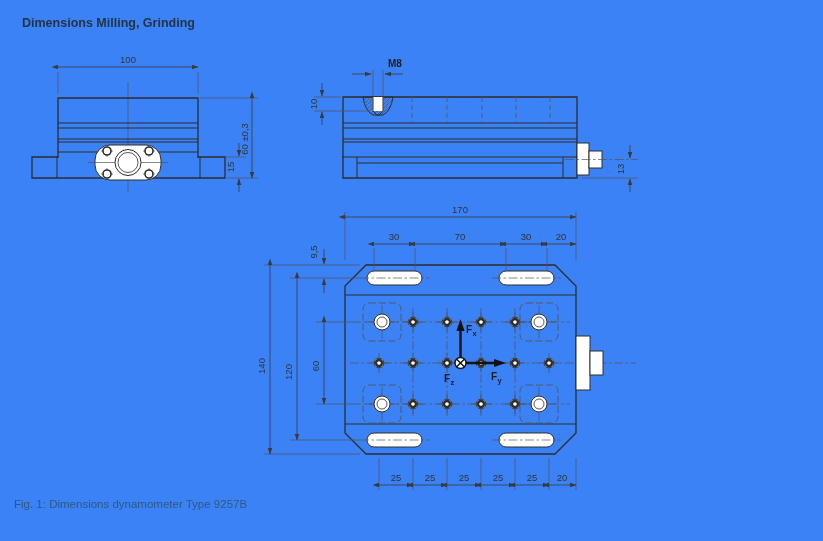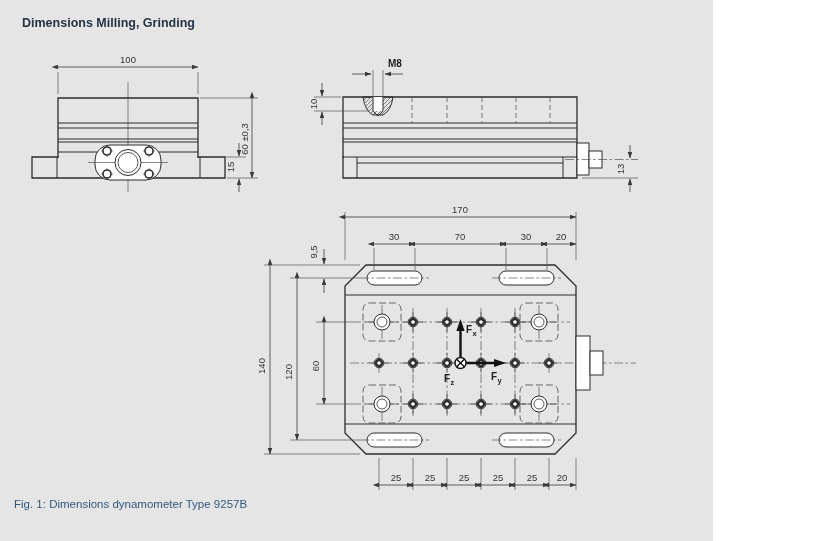--- a/index.html
+++ b/index.html
@@ -1,16 +1,16 @@
 <!DOCTYPE html>
 <html><head>
 <meta charset="utf-8">
 <style>
   html,body{margin:0;padding:0;background:#fff;}
-  .page{position:relative;width:713px;height:541px;background:#e5e5e5;overflow:hidden;
+  .page{position:relative;width:823px;height:541px;background:#3b82f6;overflow:hidden;
         font-family:"Liberation Sans",sans-serif;}
   svg{position:absolute;left:0;top:0;}
   
   .ol{stroke:#2d2d2d;stroke-width:1.3;fill:none;stroke-linecap:square;}
   .ol2{stroke:#2d2d2d;stroke-width:1;fill:none;}
   .tl{stroke:#555;stroke-width:0.7;fill:none;}
   .dl{stroke:#3a3a3a;stroke-width:0.8;fill:none;}
   .dd{stroke:#555;stroke-width:0.7;fill:none;stroke-dasharray:9 2.5 2.5 2.5;}
   .dash{stroke:#555;stroke-width:0.8;fill:none;stroke-dasharray:5 3;}
   .dashsq{stroke:#555;stroke-width:0.9;fill:none;stroke-dasharray:7 3;}

